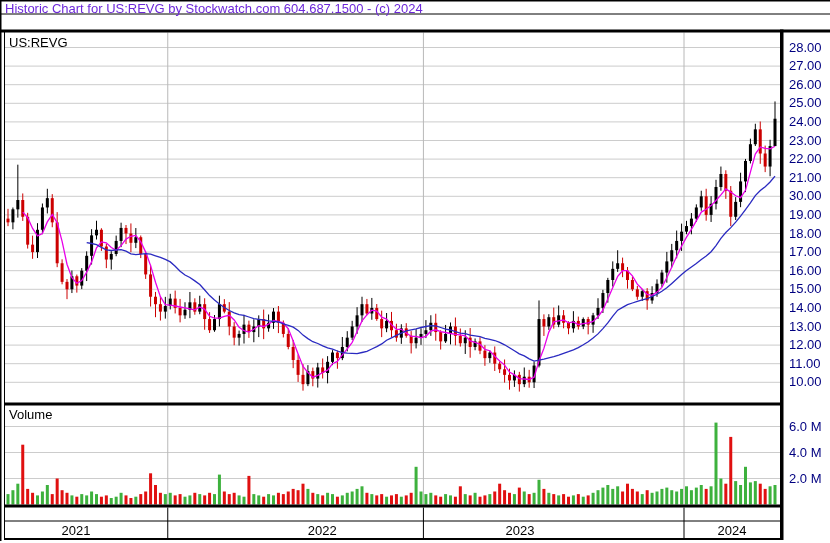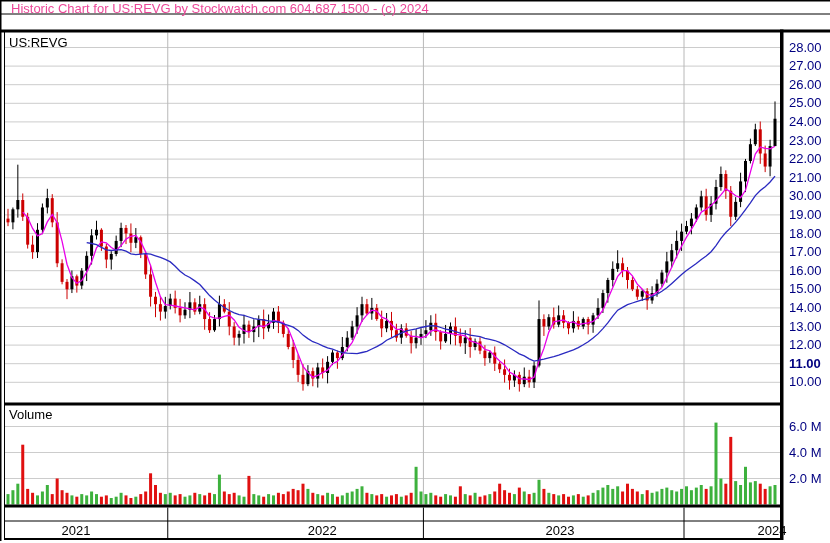--- a/index.html
+++ b/index.html
@@ -1,19 +1,19 @@
 <!DOCTYPE html>
 <html><head>
 <meta charset="utf-8">
 <style>
   html,body{margin:0;padding:0;background:#fff;}
   .screen{position:relative;width:830px;height:543px;background:#ffffff;
           font-family:"Liberation Sans",sans-serif;overflow:hidden;}
   .abs{position:absolute;white-space:pre;}
-  .title-line{left:11px;top:1px;font-size:13px;color:#ec4899;}
+  .title-line{left:5px;top:1px;font-size:13px;color:#6d28d9;}
   .quote-line{left:5px;top:15px;font-size:13px;color:#000080;}
   .symbol-label{left:9px;top:35px;font-size:13px;color:#000000;}
   .volume-label{left:9px;top:407px;font-size:13px;color:#000000;}
   .axis-label{position:absolute;font-size:13px;color:#000080;white-space:pre;}
   .year-label{position:absolute;top:523px;font-size:13px;color:#000000;text-align:center;}
   svg{position:absolute;left:0;top:0;}
 </style>
 </head>
 <body>
 
@@ -550,23 +550,23 @@
       <div class="axis-label" style="left: 789px; top: 169.7px;">21.00</div>
       <div class="axis-label" style="left: 789px; top: 188.3px;">30.00</div>
       <div class="axis-label" style="left: 789px; top: 206.9px;">19.00</div>
       <div class="axis-label" style="left: 789px; top: 225.5px;">18.00</div>
       <div class="axis-label" style="left: 789px; top: 244.1px;">17.00</div>
       <div class="axis-label" style="left: 789px; top: 262.7px;">16.00</div>
       <div class="axis-label" style="left: 789px; top: 281.3px;">15.00</div>
       <div class="axis-label" style="left: 789px; top: 299.9px;">14.00</div>
       <div class="axis-label" style="left: 789px; top: 318.5px;">13.00</div>
       <div class="axis-label" style="left: 789px; top: 337.1px;">12.00</div>
-      <div class="axis-label" style="left: 789px; top: 355.7px; font-weight: bold;">11.00</div>
+      <div class="axis-label" style="left: 789px; top: 355.7px;">11.00</div>
       <div class="axis-label" style="left: 789px; top: 374.3px;">10.00</div>
       <div class="axis-label" style="left: 789px; top: 418.5px;">6.0 M</div>
       <div class="axis-label" style="left: 789px; top: 444.5px;">4.0 M</div>
       <div class="axis-label" style="left: 789px; top: 470.5px;">2.0 M</div>
       <div class="year-label" style="left: 0; width: 152px;">2021</div>
       <div class="year-label" style="left: 167.75px; width: 309px;">2022</div>
-      <div class="year-label" style="left: 443px; width: 234px;">2023</div>
-      <div class="year-label" style="left: 684px; width: 96px; margin-left: 40px;">2024</div>
+      <div class="year-label" style="left: 403px; width: 234px;">2023</div>
+      <div class="year-label" style="left: 684px; width: 96px;">2024</div>
     </div>
 </div>
 
 </body></html>

